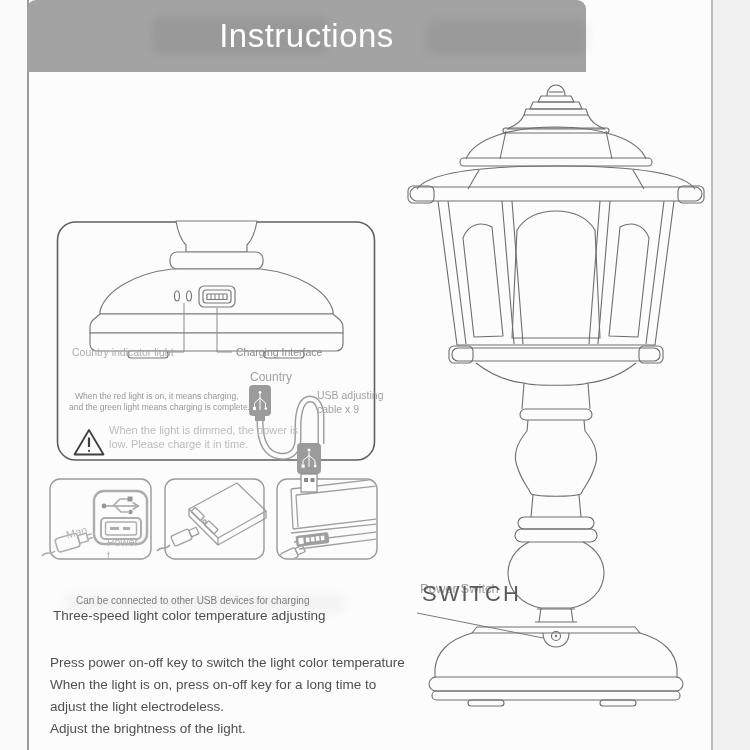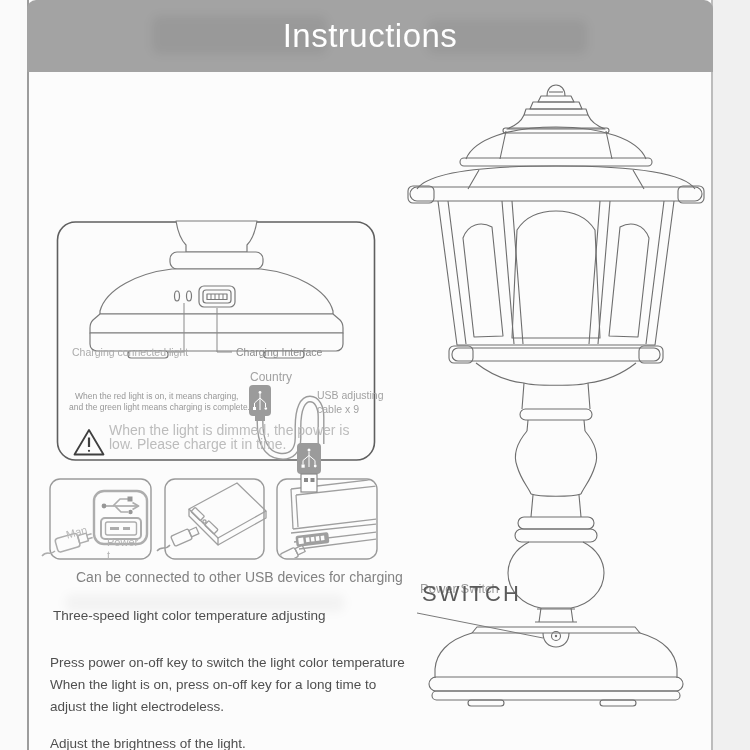--- a/index.html
+++ b/index.html
@@ -7,31 +7,31 @@
     width:750px;height:750px;position:relative;overflow:hidden;
     background:linear-gradient(90deg,#fafafa 0 27px,#f4f4f4 27px 713px,#f0f0f0 713px 750px);
     font-family:"Liberation Sans",sans-serif;
   }
   .abs{position:absolute;}
   #card{
     left:27px;top:0;width:686px;height:750px;background:#fcfcfc;
     border-left:2px solid #9c9c9c;border-right:2px solid #bcbcbc;box-sizing:border-box;
   }
   #header{
-    left:27px;top:0;width:686px;height:72px;background:#a3a3a3;
+    left:27px;top:0;width:559px;height:72px;background:#a3a3a3;
     border-radius:9px 9px 0 0;display:flex;align-items:center;justify-content:center;
   }
   #header .title{
     color:#ffffff;font-size:33px;letter-spacing:0.5px;position:relative;z-index:2;
   }
   .smudge{filter:blur(5px);border-radius:8px;}
   svg.art{left:0;top:0;width:750px;height:750px;pointer-events:none;}
   .lbl{white-space:pre;line-height:1.15;}
   .note{font-size:8.5px;color:#979797;line-height:10.5px;}
-  .warn-txt{font-size:14px;color:#bcbcbc;line-height:13.5px;}
+  .warn-txt{font-size:11px;color:#bcbcbc;line-height:13.5px;}
   .tiny{font-size:10.5px;color:#a2a2a2;line-height:13.5px;}
   .bottom-line{font-size:13.5px;color:#4f4f4f;}
 </style>
 </head>
 <body>
 
 <div id="card" class="abs"></div>
 
 <div id="header" class="abs">
   <div class="smudge abs" style="left:125px;top:16px;width:175px;height:38px;background:rgba(0,0,0,0.06);"></div>
@@ -222,40 +222,40 @@
     <g>
       <path d="M543,633 C543,642 549,647 556,647 C563,647 569,642 569,633"></path>
       <circle cx="556" cy="636" r="4.5"></circle>
       <circle cx="556" cy="636" r="1.2" fill="#6e6e6e" stroke="none"></circle>
     </g>
   </g>
 
   <path d="M417,613 L543,638" fill="none" stroke="#7a7a7a" stroke-width="1"></path>
 </svg>
 
-<div class="abs lbl" style="left:72px;top:346px;font-size:10.5px;color:#ababab;">Charging connected light</div>
+<div class="abs lbl" style="left:72px;top:346px;font-size:10.5px;color:#ababab;">Country indicator light</div>
 <div class="abs lbl" style="left:236px;top:346px;font-size:10.5px;color:#8c8c8c;">Charging Interface</div>
 
 <div class="abs note" style="left:75px;top:391px;">When the red light is on, it means charging,</div>
 <div class="abs note" style="left:69px;top:402px;">and the green light means charging is complete.</div>
 
 <div class="abs warn-txt" style="left:109px;top:424px;">When the light is dimmed, the power is</div>
 <div class="abs warn-txt" style="left:109px;top:438px;">low. Please charge it in time.</div>
 
 <div class="abs lbl" style="left:250px;top:371px;font-size:12px;color:#a2a2a2;">Country</div>
 <div class="abs tiny" style="left:317px;top:389px;">USB adjusting</div>
 <div class="abs tiny" style="left:317px;top:403px;">cable x 9</div>
 
 <div class="abs lbl" style="left:66px;top:526px;font-size:11px;color:#b8b8b8;transform:rotate(-15deg);">Man</div>
 <div class="abs lbl" style="left:107px;top:536px;font-size:11px;color:#b3b3b3;">Power</div>
 <div class="abs lbl" style="left:107px;top:549px;font-size:11px;color:#b3b3b3;">t</div>
 
-<div class="abs lbl" style="left:76px;top:569px;font-size:14px;color:#828282;">Can be connected to other USB devices for charging</div>
+<div class="abs lbl" style="left:76px;top:595px;font-size:10px;color:#828282;">Can be connected to other USB devices for charging</div>
 <div class="abs smudge" style="left:65px;top:594px;width:280px;height:18px;background:rgba(0,0,0,0.035);"></div>
 
 <div class="abs lbl" style="left:420px;top:582px;font-size:13px;color:#9b9b9b;">Power Switch</div>
 <div class="abs lbl" style="left:422px;top:581px;font-size:22px;color:#5a5a5a;letter-spacing:2px;">SWITCH</div>
 
 <div class="abs bottom-line" style="left:53px;top:608px;">Three-speed light color temperature adjusting</div>
 <div class="abs bottom-line" style="left:50px;top:655px;">Press power on-off key to switch the light color temperature</div>
 <div class="abs bottom-line" style="left:50px;top:677px;">When the light is on, press on-off key for a long time to</div>
 <div class="abs bottom-line" style="left:50px;top:699px;">adjust the light electrodeless.</div>
-<div class="abs bottom-line" style="left:50px;top:736px;">Adjust the brightness of the light.</div>
+<div class="abs bottom-line" style="left:50px;top:721px;">Adjust the brightness of the light.</div>
 
 </body></html>

